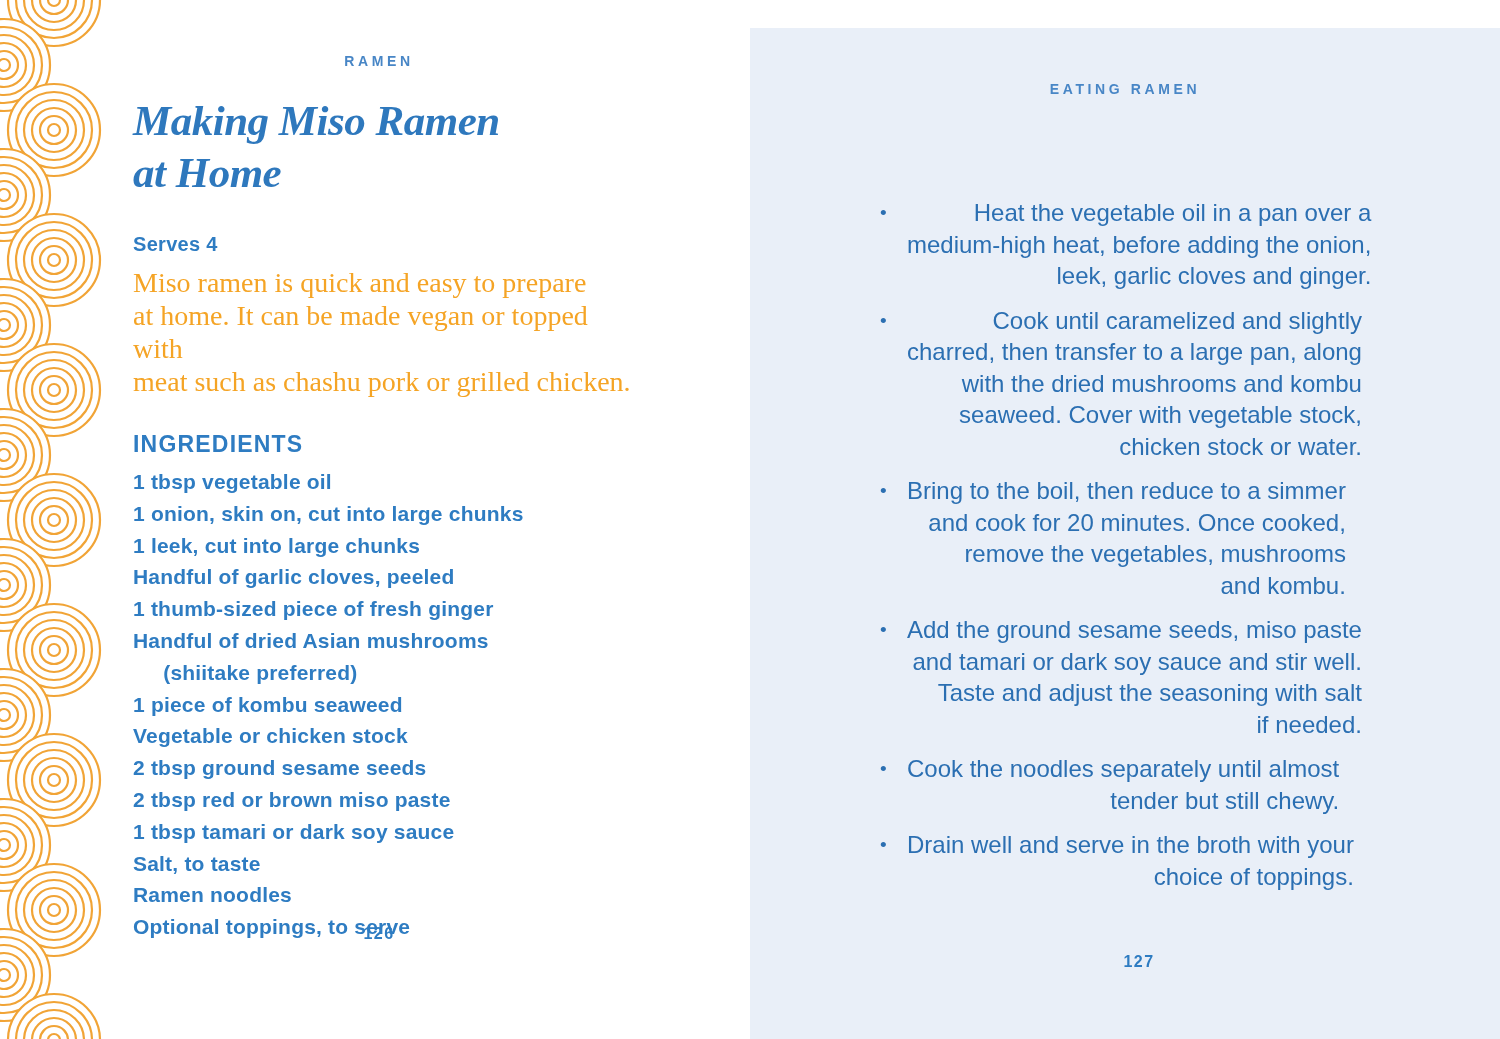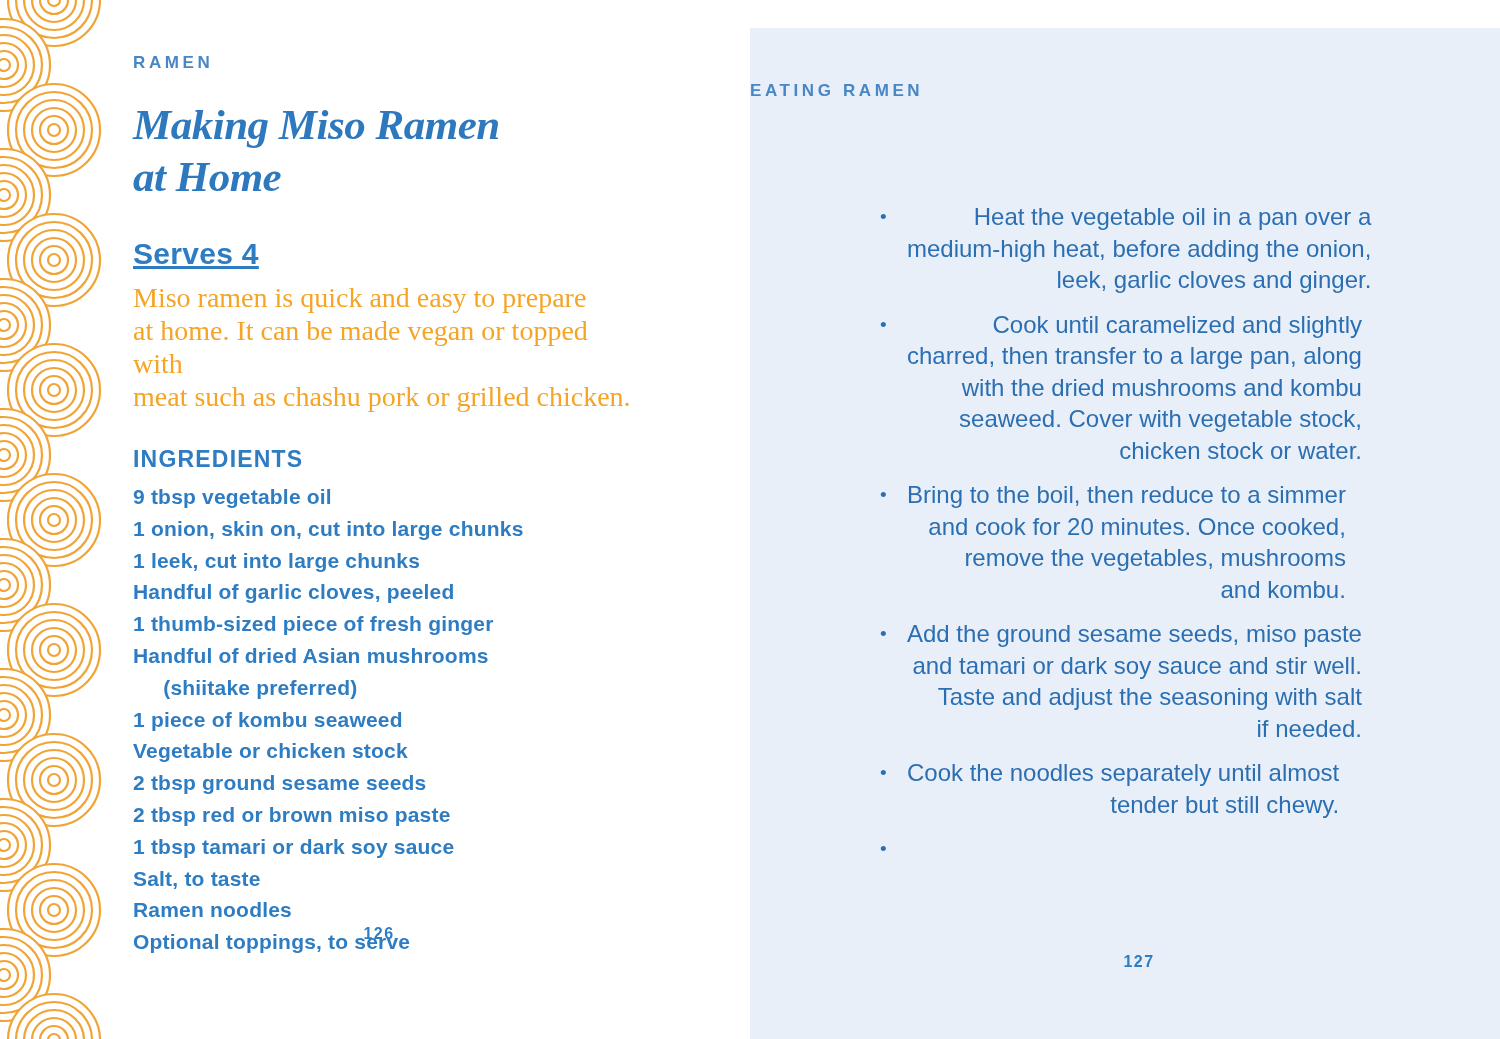--- a/index.html
+++ b/index.html
@@ -14,39 +14,38 @@
   
   #wave-pattern-svg { position:absolute; left:0; top:0; width:102px; height:1039px; }
 
   .page { position:absolute; top:0; height:1039px; }
   .page.left  { left:0;   width:750px; padding:0 0 0 133px; }
   .page.right { left:750px; width:750px; background:var(--right-bg,#eaf0f8);margin-top:28px; }
 
   .content-col { width:492px; position:relative; }
 
   .kicker {
-    font-size:17px; font-weight:600; letter-spacing:3.6px;
-    color:var(--kicker-blue,#4886c6); 
+    font-size:14px; font-weight:600; letter-spacing:3.6px;
+    color:var(--kicker-blue,#4886c6); text-align:center;
   }
   .page.left  .kicker { margin-top:53px; width:492px; }
   .page.right .kicker { margin-top:53px; width:750px; }
 
   .title {
     margin-top:26px;
     font-family:"Liberation Serif", serif;
     font-style:italic; font-weight:700;
     font-size:43px; line-height:52px; letter-spacing:-0.5px;
     color:var(--title-blue,#2e78bd);
     white-space:pre-line;
   }
   .serves {
     margin-top:34px;
-    font-size:30px; font-weight:600; letter-spacing:0.3px;
+    font-size:20px; font-weight:600; letter-spacing:0.3px;
     color:var(--sans-blue,#2e7cc2);
-    text-decoration:underline;
   }
   .intro {
     margin-top:10px;
     font-family:"Liberation Serif", serif;
     font-size:28px; line-height:33px;
     color:var(--orange,#f5a425);
     white-space:pre-line; width:500px;
   }
   .ing-heading {
     margin-top:33px;
@@ -210,21 +209,21 @@
     <header class="kicker">RAMEN</header>
     <div class="content-col">
       <h1 class="title">Making Miso Ramen
 at Home</h1>
       <div class="serves">Serves 4</div>
       <p class="intro">Miso ramen is quick and easy to prepare
 at home. It can be made vegan or topped with
 meat such as chashu pork or grilled chicken.</p>
       <h2 class="ing-heading">INGREDIENTS</h2>
       <ul class="ingredients">
-          <li class="ingredient">9 tbsp vegetable oil</li>
+          <li class="ingredient">1 tbsp vegetable oil</li>
           <li class="ingredient">1 onion, skin on, cut into large chunks</li>
           <li class="ingredient">1 leek, cut into large chunks</li>
           <li class="ingredient">Handful of garlic cloves, peeled</li>
           <li class="ingredient">1 thumb-sized piece of fresh ginger</li>
           <li class="ingredient">Handful of dried Asian mushrooms</li>
           <li class="ingredient">     (shiitake preferred)</li>
           <li class="ingredient">1 piece of kombu seaweed</li>
           <li class="ingredient">Vegetable or chicken stock</li>
           <li class="ingredient">2 tbsp ground sesame seeds</li>
           <li class="ingredient">2 tbsp red or brown miso paste</li>
@@ -268,18 +267,20 @@
 Taste and adjust the seasoning with salt
 if needed.</span>
       </li>
         <li class="step">
         <span class="dot">•</span>
         <span class="step-text">Cook the noodles separately until almost
 tender but still chewy.</span>
       </li>
         <li class="step">
         <span class="dot">•</span>
+        <span class="step-text">Drain well and serve in the broth with your
+choice of toppings.</span>
       </li>
       </ul>
     <div class="pagenum">127</div>
   </section>
 
 </div>
 
 </body></html>

